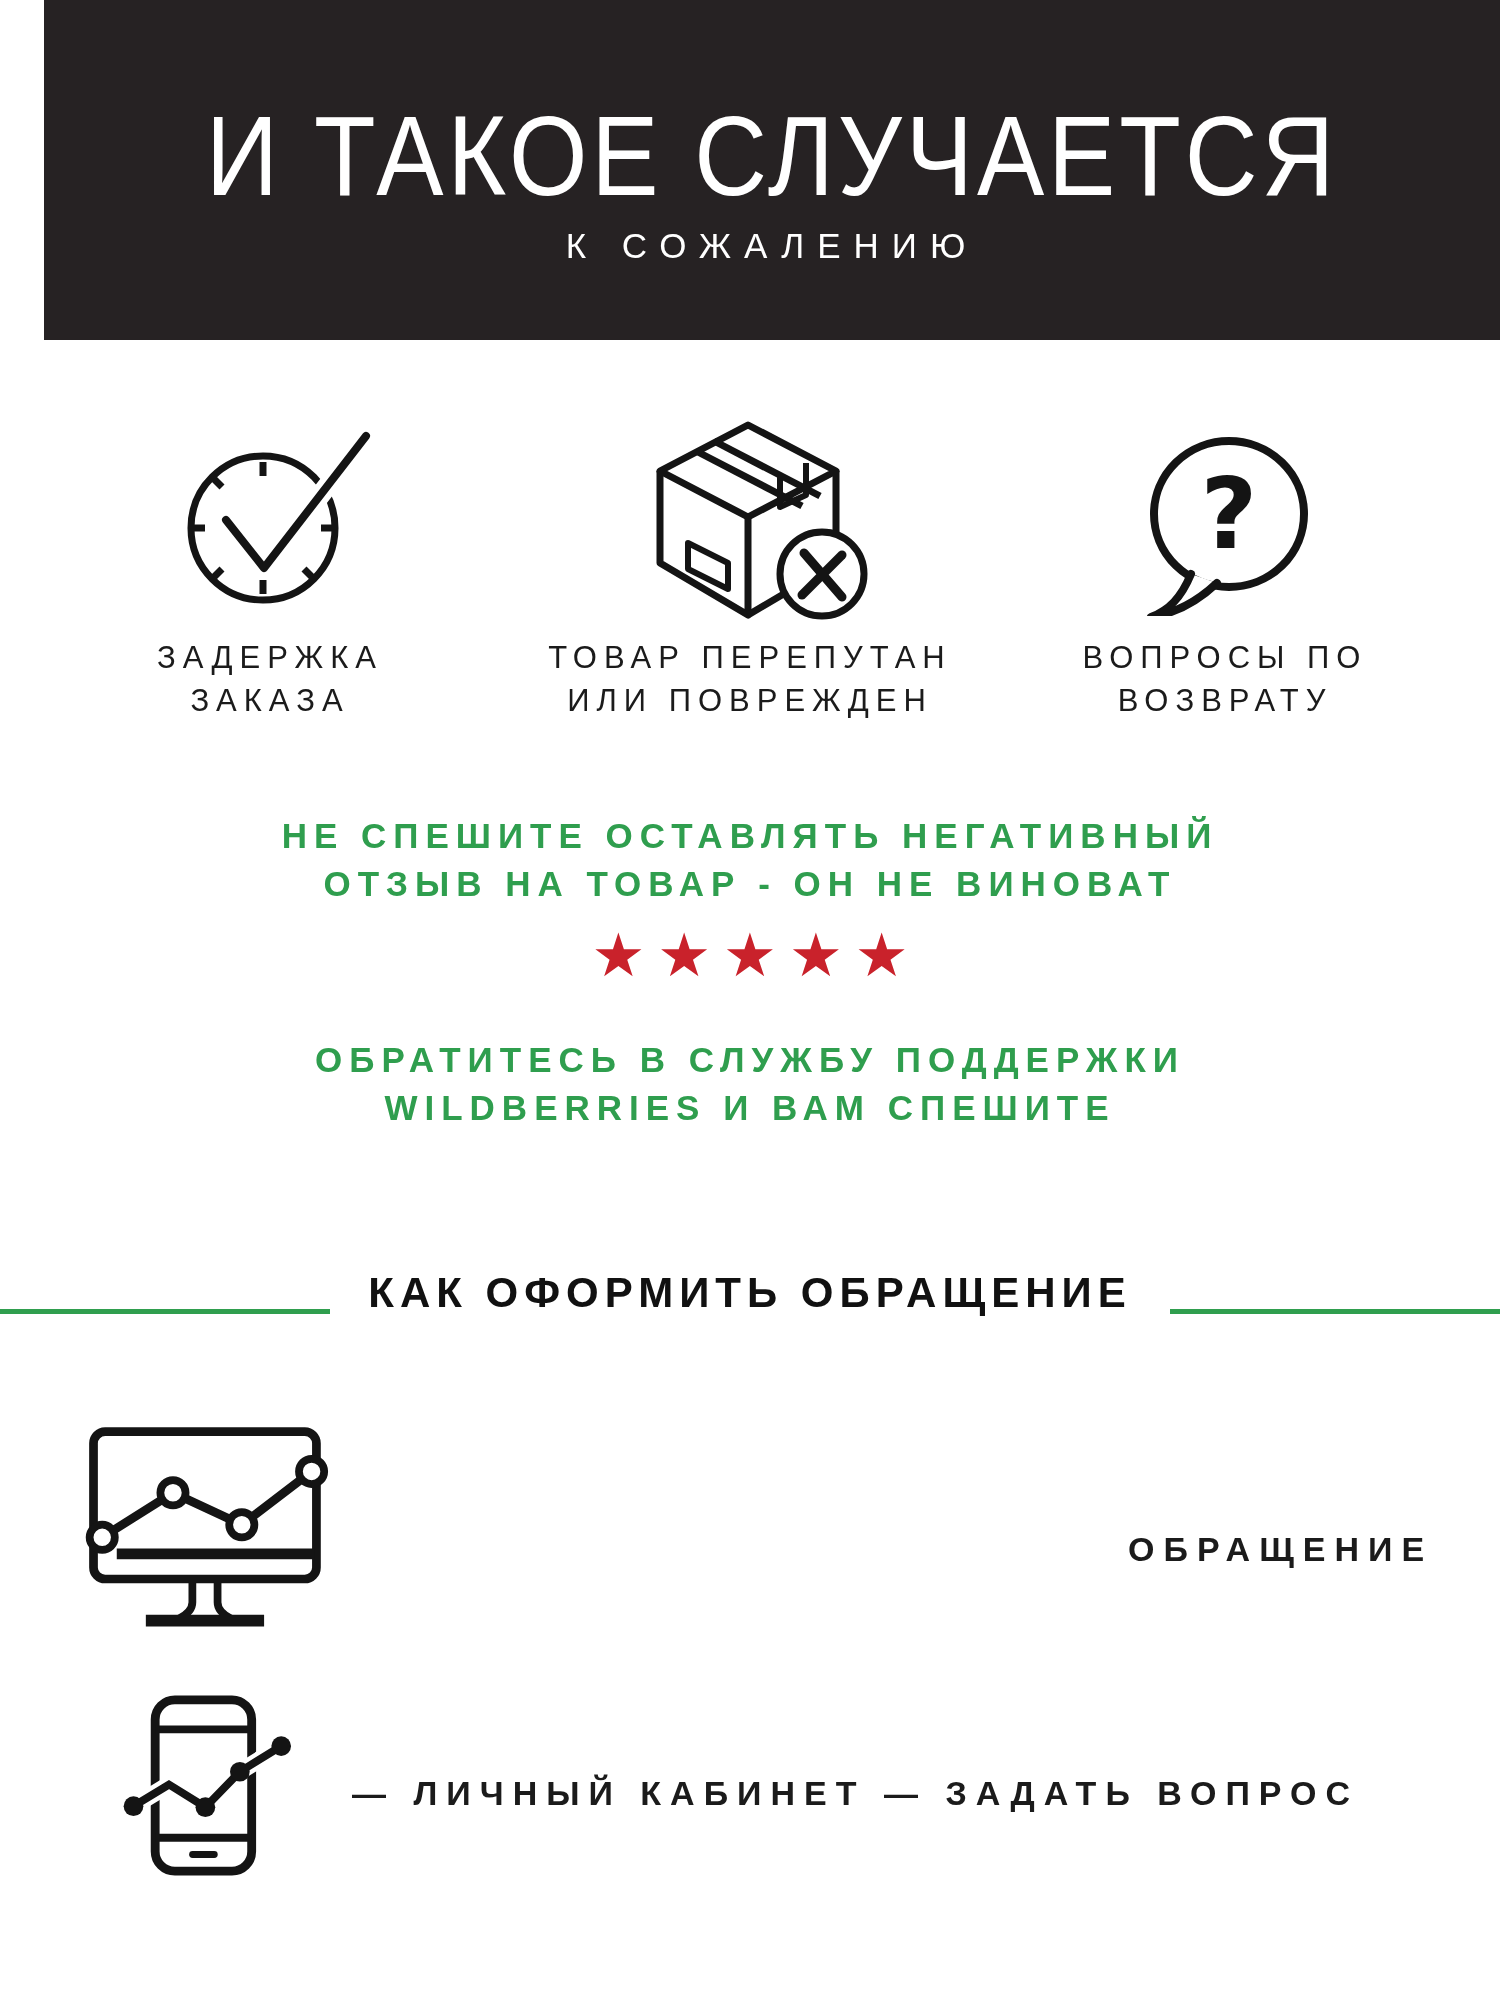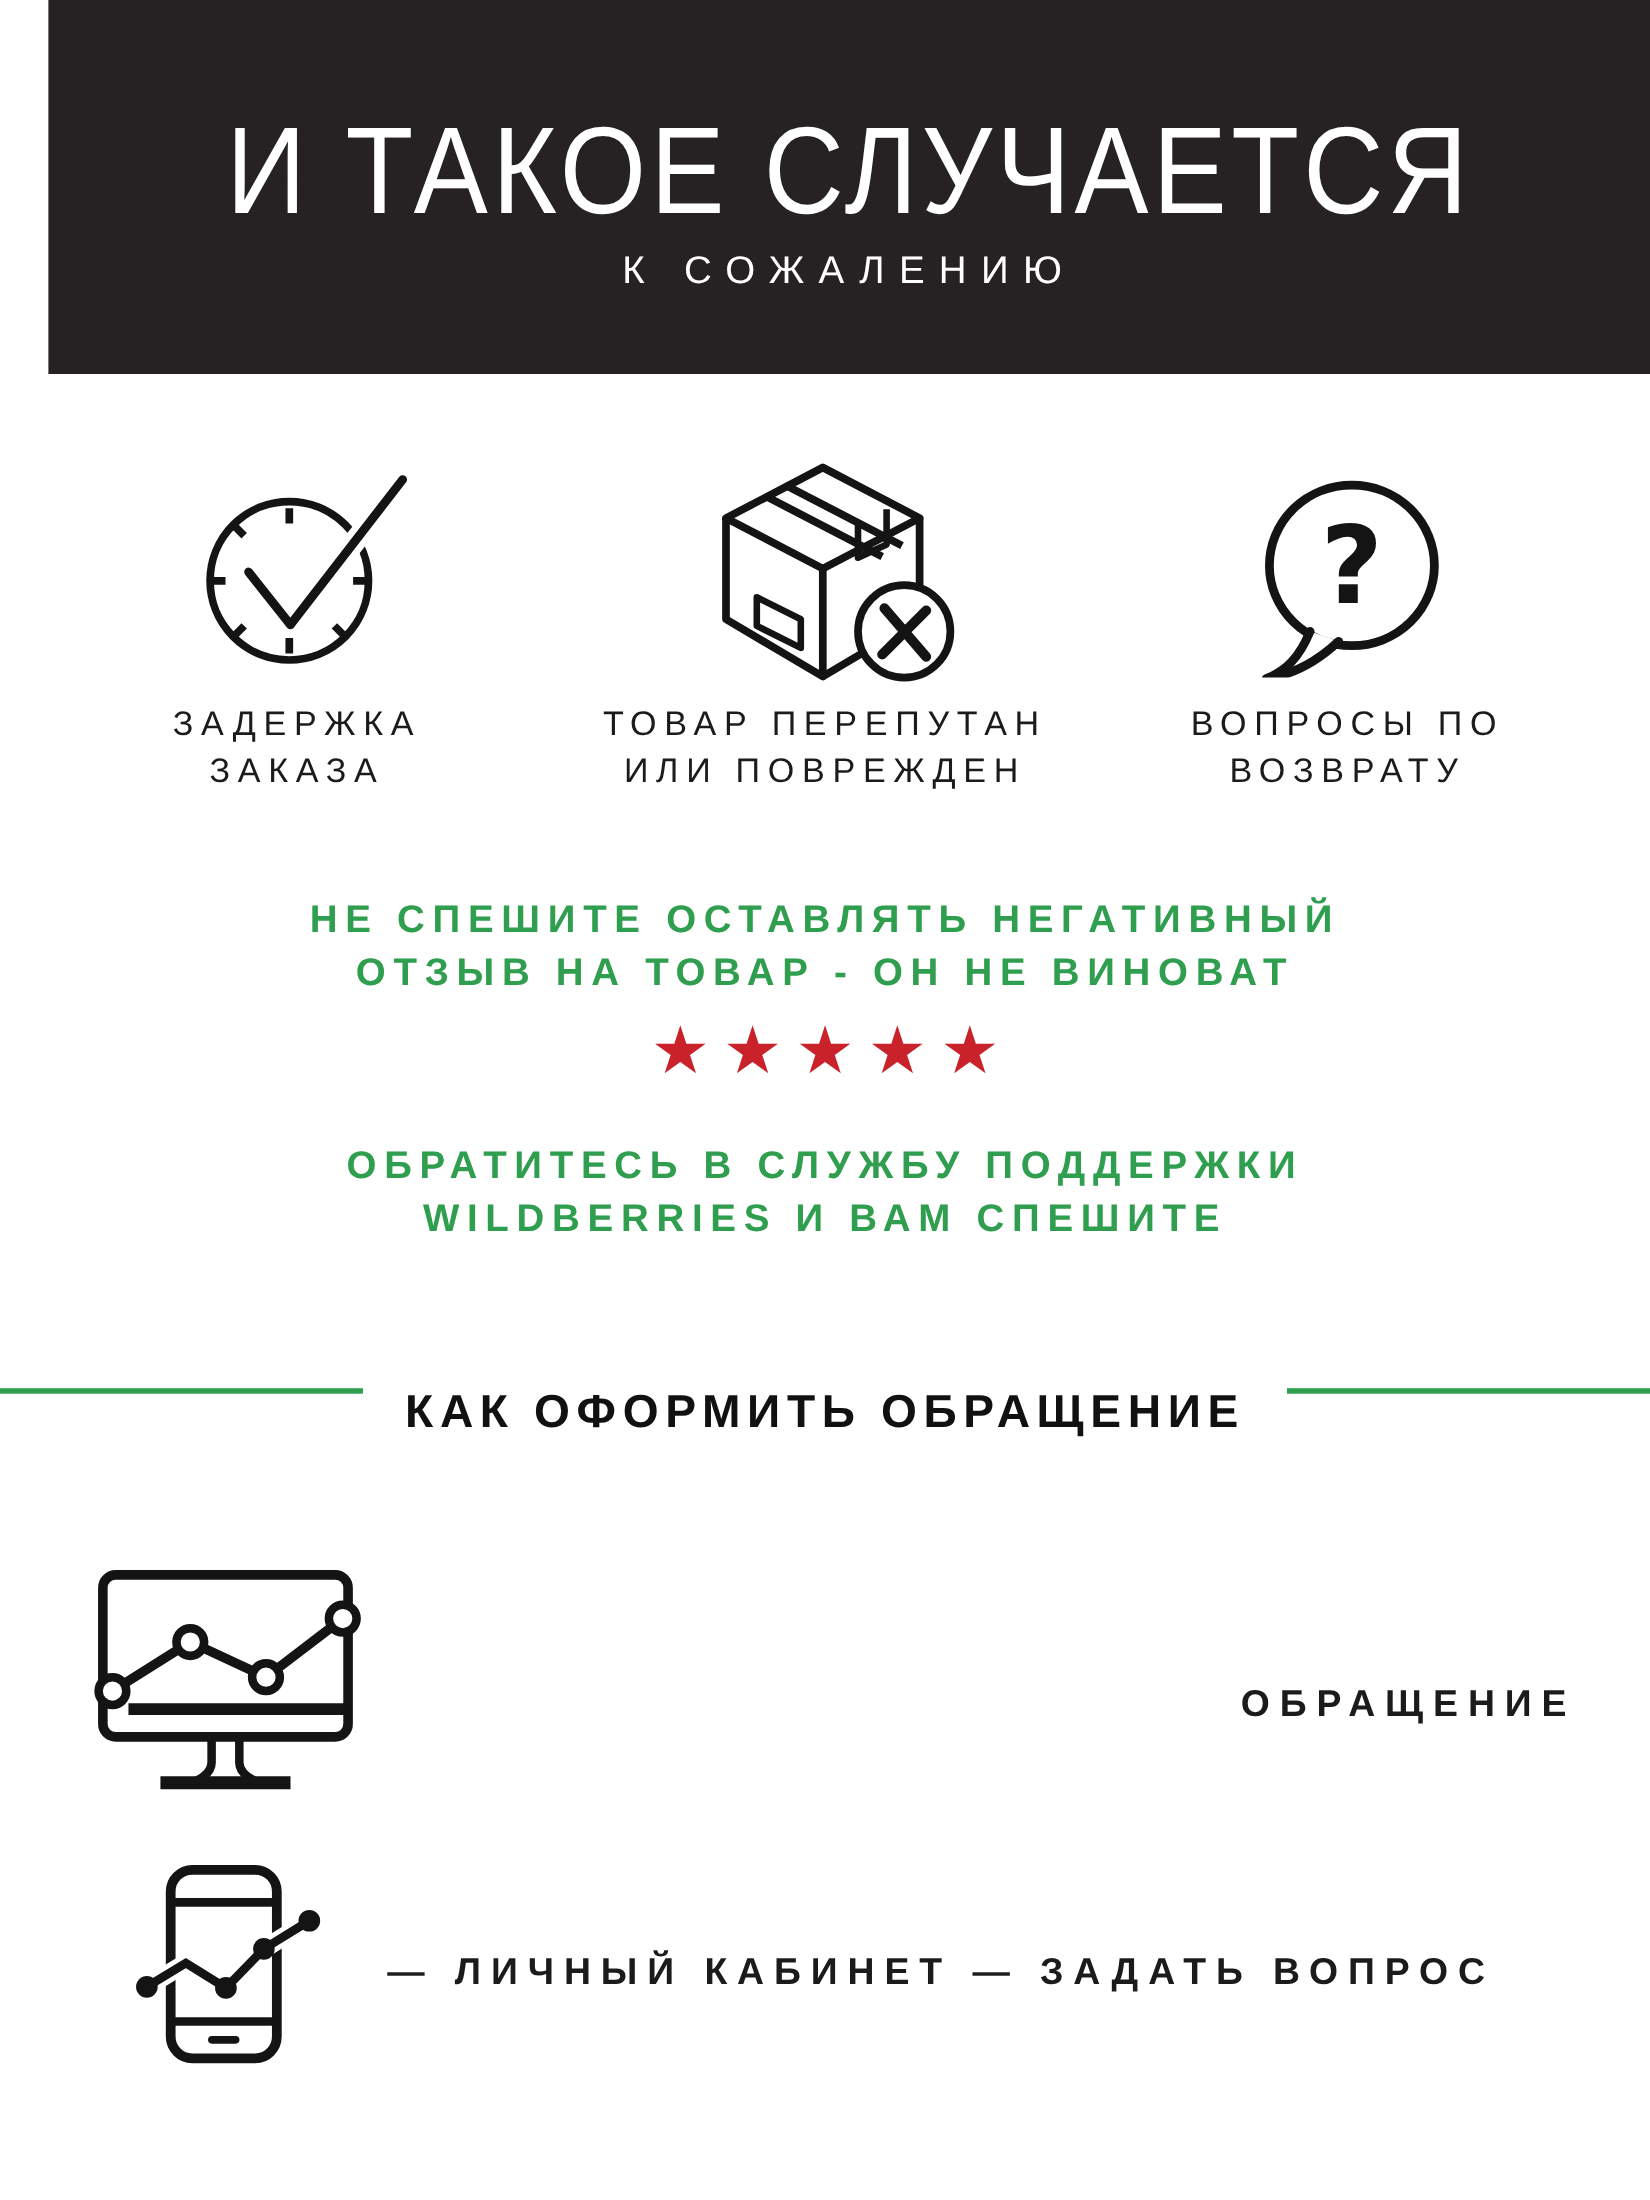--- a/index.html
+++ b/index.html
@@ -51,21 +51,21 @@
   .green-note.second{top:1036px;}
   .stars{
     position:absolute;left:0;right:0;top:922px;text-align:center;
     font-family:"DejaVu Sans",sans-serif;
     font-size:60px;line-height:1.1;letter-spacing:12px;
     color:var(--red,#c9222b);text-indent:12px;
   }
   
   .section-head{
     position:absolute;left:0;right:0;top:1262px;height:52px;
-    display:flex;align-items:flex-start;
+    display:flex;align-items:flex-end;
   }
   .section-head .rule{
     flex:1;height:5px;background:var(--green,#2f9e4e);
   }
   .section-title{
     margin:0 38px;font-size:42px;font-weight:700;letter-spacing:6px;
     line-height:1;white-space:nowrap;color:#111111;
   }
   
   .step-icon{position:absolute;}

